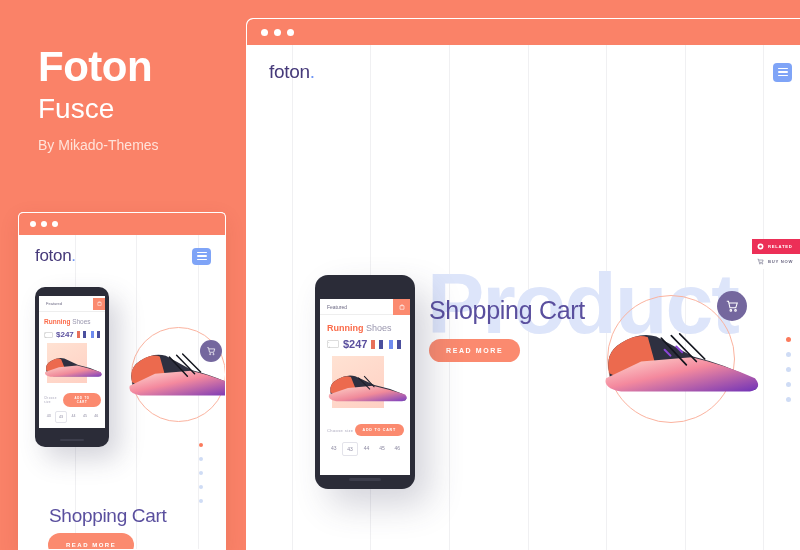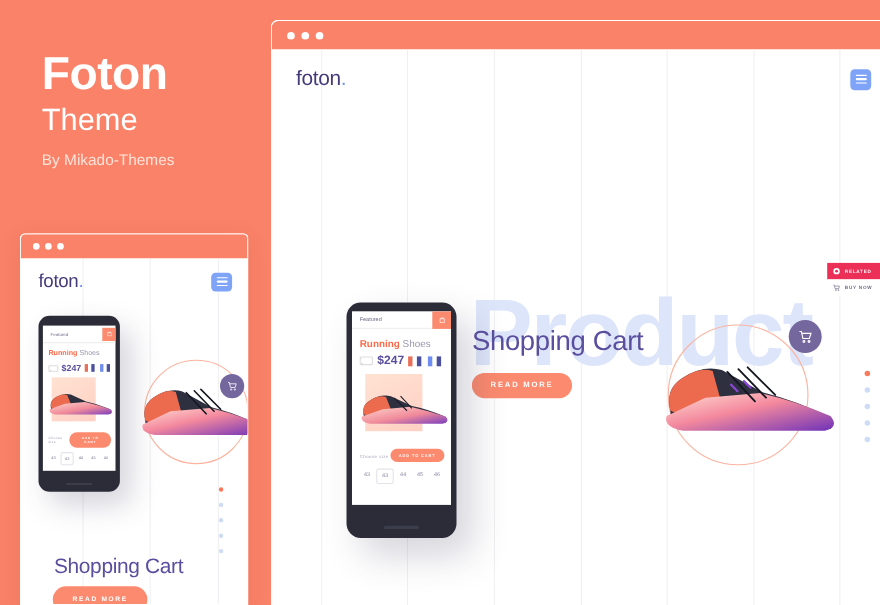--- a/index.html
+++ b/index.html
@@ -129,21 +129,21 @@
   
   .phone {
     position: absolute; left: 68px; top: 230px;
     width: 100px; height: 214px;
     background: #2b2c38;
     border-radius: 13px;
     box-shadow: 14px 16px 34px rgba(60,60,90,0.22);
     z-index: 5;
   }
   .phone .screen {
-    position: absolute; left: 5px; top: 8px;
+    position: absolute; left: 5px; top: 24px;
     width: 90px; height: 176px;
     background: #ffffff; overflow: hidden;
   }
   .ph-top {
     height: 16px; display: flex; align-items: center;
     justify-content: space-between; border-bottom: 1px solid #eee;
   }
   .ph-top b { font-size: 5px; font-weight: 400; color: #6d6a84; padding-left: 7px; }
   .ph-cart {
     width: 17px; height: 16px; background: #fb8a6f;
@@ -280,21 +280,21 @@
     background: #fb8a6f; color: #fff; border: none;
     font-size: 6px; font-weight: bold; letter-spacing: 1.5px;
     padding: 9px 18px; border-radius: 20px; z-index: 6;
   }
 </style>
 </head>
 <body>
 
 <div class="promo">
   <div class="promo-title">Foton</div>
-  <div class="promo-sub">Theme</div>
+  <div class="promo-sub">Fusce</div>
   <div class="promo-by">By Mikado-Themes</div>
 </div>
 
 <div class="bigwin">
   <div class="chrome-bar">
     <span class="dot"></span>
     <span class="dot"></span>
     <span class="dot"></span>
   </div>
 

